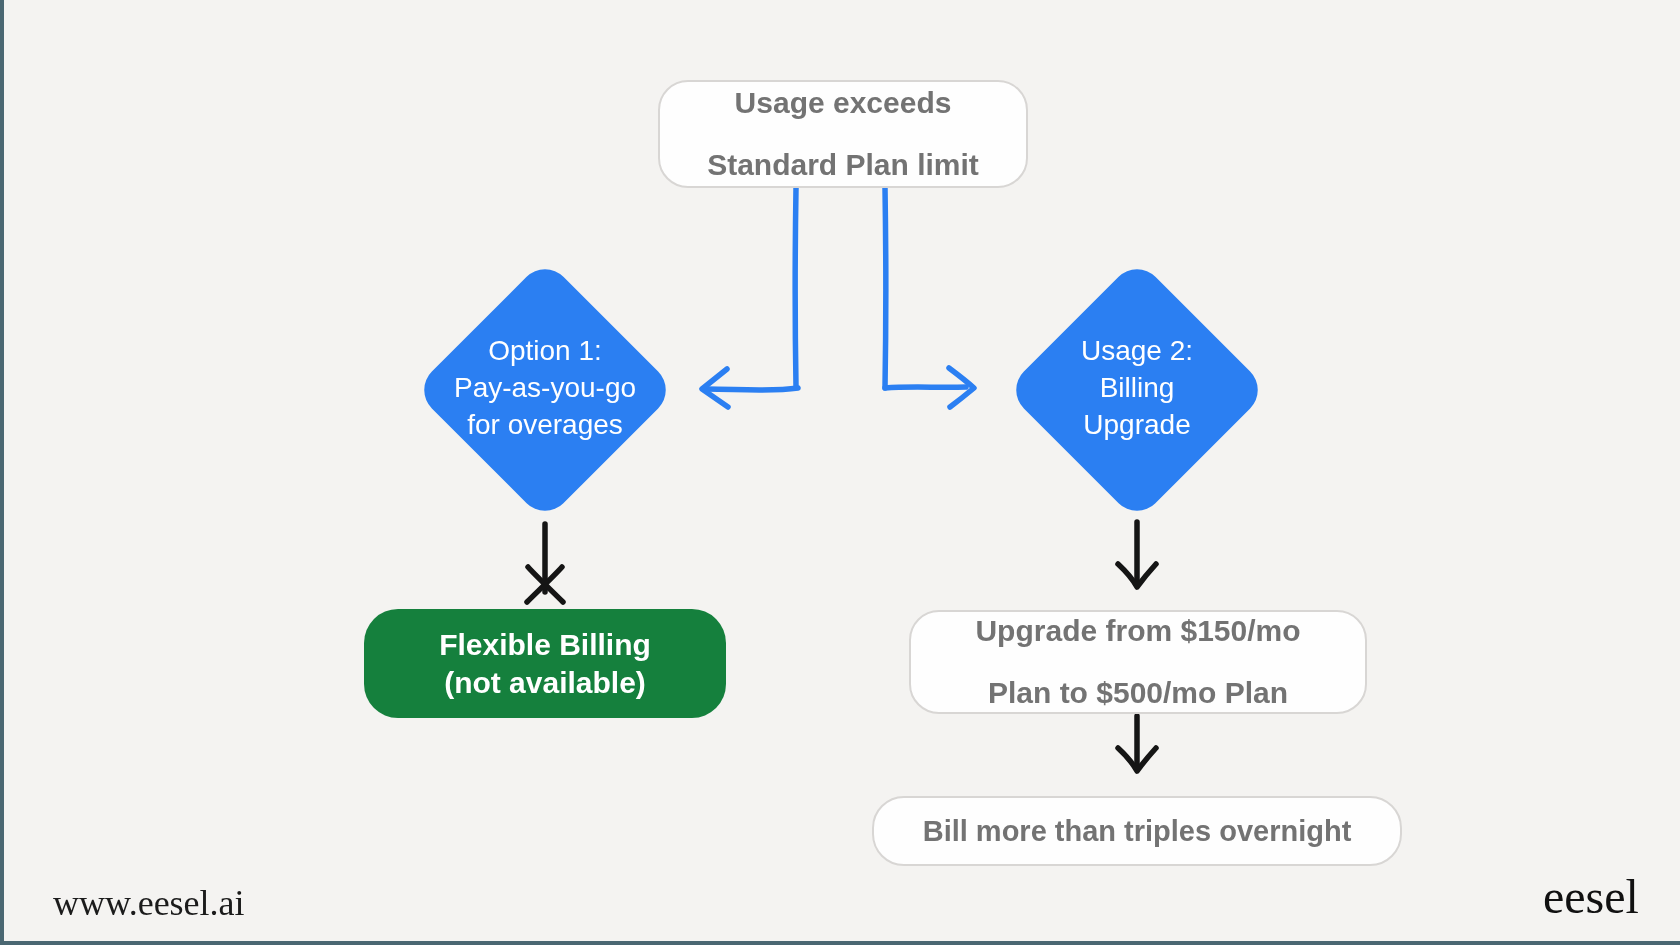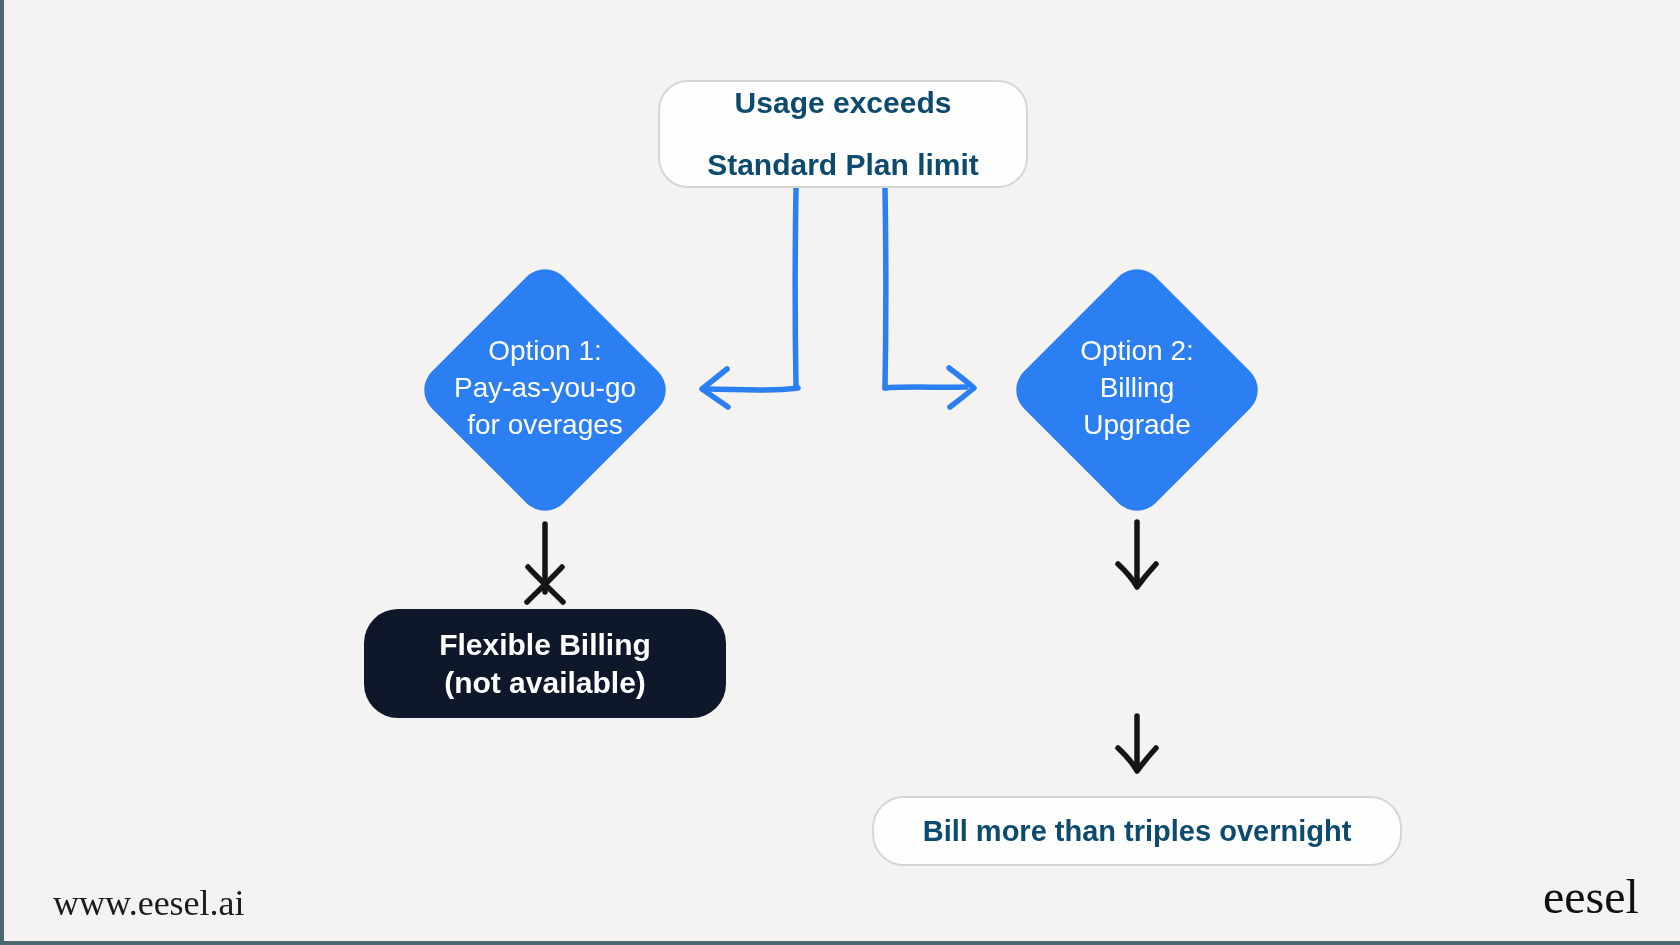--- a/index.html
+++ b/index.html
@@ -32,33 +32,33 @@
     display: flex;
     flex-direction: column;
     align-items: center;
     justify-content: center;
     text-align: center;
   }
   .rect-node {
     background: #fefefe;
     border: 2px solid #d8d6d4;
     border-radius: 30px;
-    color: #0c4a6e;
+    color: #737373;
     font-weight: 700;
     font-size: 30px;
     line-height: 38px;
     gap: 24px;
   }
   .node-start  { left: 658px; top: 80px;  width: 370px; height: 108px; }
   .node-upgrade{ left: 909px; top: 610px; width: 458px; height: 104px; }
   .node-bill   { left: 872px; top: 796px; width: 530px; height: 70px; border-radius: 32px; font-size: 29px; text-align: right; }
 
   .node-flexible {
     left: 364px; top: 609px; width: 362px; height: 109px;
-    background: #0f172a;
+    background: #15803d;
     border: none;
     border-radius: 34px;
     color: #ffffff;
     font-weight: 700;
     font-size: 30px;
     line-height: 38px;
   }
 
   .diamond-wrap { position: absolute; width: 0; height: 0; }
   .diamond-shape {
@@ -144,31 +144,35 @@
     <div class="diamond-label">
       <span class="node-line">Option 1:</span>
       <span class="node-line">Pay-as-you-go</span>
       <span class="node-line">for overages</span>
     </div>
   </div>
 
   <div class="diamond-wrap diamond-option2">
     <div class="diamond-shape"></div>
     <div class="diamond-label">
-      <span class="node-line">Option 2:</span>
+      <span class="node-line">Usage 2:</span>
       <span class="node-line">Billing</span>
       <span class="node-line">Upgrade</span>
     </div>
   </div>
 
   <div class="node node-flexible">
     <span class="node-line">Flexible Billing</span>
     <span class="node-line">(not available)</span>
   </div>
 
+  <div class="node rect-node node-upgrade">
+    <span class="node-line">Upgrade from $150/mo</span>
+    <span class="node-line">Plan to $500/mo Plan</span>
+  </div>
 
   <div class="node rect-node node-bill">
     <span class="node-line">Bill more than triples overnight</span>
   </div>
 
   <div class="footer-url">www.eesel.ai</div>
   <div class="footer-logo">eesel</div>
 
   <div class="frame-left"></div>
   <div class="frame-bottom"></div>

